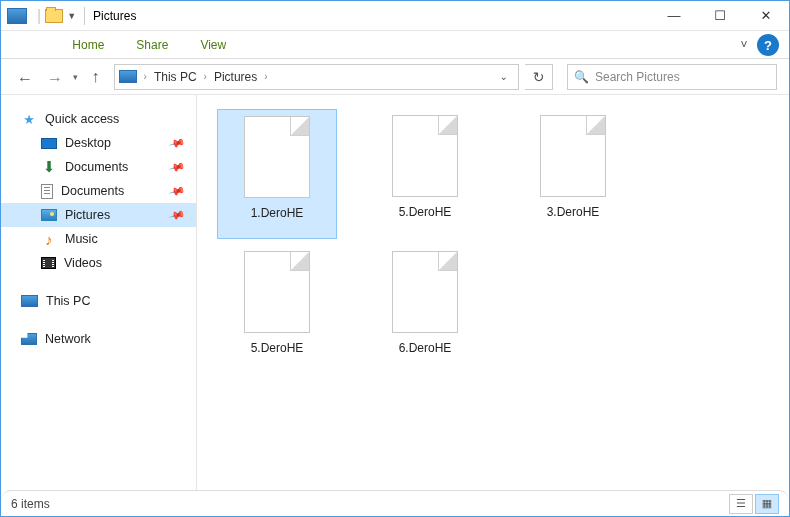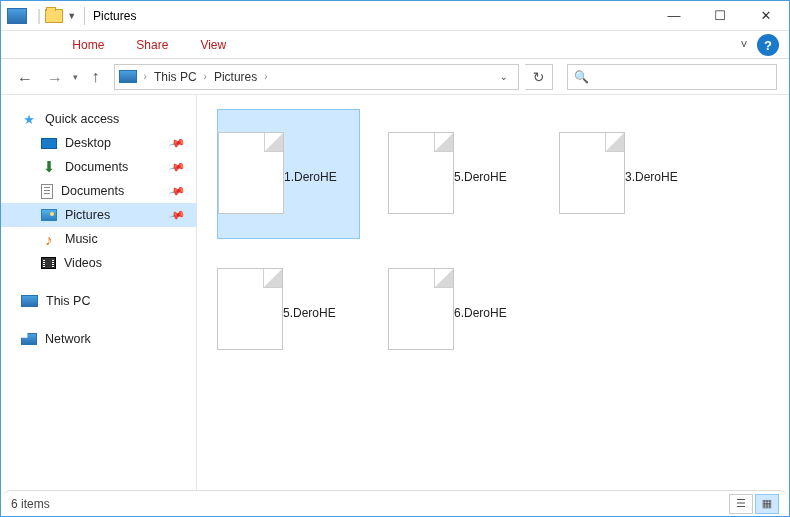--- a/index.html
+++ b/index.html
@@ -12,21 +12,21 @@
 .qat .folder-mini { width: 18px; height: 14px; background: #ffd96b; border: 1px solid #d0a030; position: relative; }
 .qat .folder-mini::before { content:""; position:absolute; top:-3px; left:0; width:8px; height:3px; background:#ffd96b; border:1px solid #d0a030; border-bottom:none; }
 .qat .down { font-size: 9px; color: #555; }
 .titlebar .sep2 { width:1px; height:18px; background:#ccc; margin:0 8px; }
 .titlebar .title { font-size: 12px; color: #000; }
 .titlebar .spacer { flex: 1; }
 .winbtns { display: flex; height: 100%; }
 .winbtn { width: 46px; display: flex; align-items: center; justify-content: center; font-size: 13px; color:#333; }
 .ribbonbar { height: 28px; display: flex; align-items: stretch; border-bottom: 1px solid #ddd; }
 .filetab { background: #1979ca; color: #fff; font-size: 12px; padding: 0 18px; display: flex; align-items: center; margin-top: 40px; }
-.rtab { font-size: 12px; color: #b91c1c; padding: 0 16px; display: flex; align-items: center; }
+.rtab { font-size: 12px; color: #4d7c0f; padding: 0 16px; display: flex; align-items: center; }
 .ribbonbar .spacer { flex: 1; }
 .ribexpand { width: 26px; display:flex; align-items:center; justify-content:center; color:#555; font-size:12px; }
 .helpbtn { width:22px; height:22px; border-radius:50%; background:#1979ca; color:#fff; font-size:13px; font-weight:bold; display:flex; align-items:center; justify-content:center; margin:3px 10px 0 0; }
 .navbar { height: 36px; display: flex; align-items: center; padding: 4px 12px; gap: 6px; border-bottom: 1px solid #e5e5e5; }
 .navbtn { width:24px; height:24px; display:flex; align-items:center; justify-content:center; color:#888; font-size:16px; }
 .navbtn.enabled { color:#555; }
 .recentdd { font-size:9px; color:#666; }
 .upbtn { font-size:16px; color:#555; }
 .addressbar { flex: 1; height: 26px; border: 1px solid #ccc; display: flex; align-items: center; padding: 0 4px; gap: 3px; font-size: 12px; color: #333; }
 .addressbar .monitor-ico { width:18px; height:13px; background:linear-gradient(#4aa0e0,#2a6fb0); border:1px solid #2a6fb0; margin-right:2px; }
@@ -53,21 +53,21 @@
 .ico.documents::after { content:""; position:absolute; top:2px; left:2px; right:2px; height:1px; background:#888; box-shadow:0 3px 0 #888, 0 6px 0 #888; }
 .ico.pictures { width:16px; height:12px; background:linear-gradient(#5ab0e8,#2a7fbe); border:1px solid #2a7fbe; position:relative; }
 .ico.pictures::after { content:""; position:absolute; right:2px; top:2px; width:4px; height:4px; border-radius:50%; background:#ffe06b; }
 .ico.music { color:#e07800; font-size:15px; }
 .ico.videos { width:15px; height:12px; background:#333; border:1px solid #000; position:relative; }
 .ico.videos::before, .ico.videos::after { content:""; position:absolute; top:1px; bottom:1px; width:2px; background:repeating-linear-gradient(#333 0 1px,#fff 1px 2px); }
 .ico.videos::before{ left:1px; } .ico.videos::after{ right:1px; }
 .ico.thispc { width:17px; height:12px; background:linear-gradient(#4aa0e0,#2a6fb0); border:1px solid #2a6fb0; }
 .ico.network { width:16px; height:12px; background:linear-gradient(#4aa0e0,#2a6fb0); border:1px solid #2a6fb0; clip-path: polygon(0 40%,40% 40%,40% 0,100% 0,100% 100%,0 100%); }
 .content { flex:1; padding: 14px 10px 0 20px; display:flex; flex-wrap:wrap; align-content:flex-start; gap: 6px 28px; }
-.file { width: 143px; height: 130px; display:flex; align-items:center; justify-content:flex-start; padding-top:6px; font-size:12px; color:#222; text-align:center; }
+.file { width: 120px; height: 130px; display:flex; flex-direction:column; align-items:center; justify-content:flex-start; padding-top:6px; font-size:12px; color:#222; text-align:center; }
 .file.selected { background:#cde8ff; border:1px solid #8cc8f5; }
 .fileicon { width: 66px; height: 82px; background:#fff; border:1px solid #c8c8c8; position:relative; margin-bottom:8px; }
 .fileicon::after { content:""; position:absolute; top:0; right:0; width:18px; height:18px; background:linear-gradient(135deg,#fff 0 48%, #d8d8d8 52% 100%); border-left:1px solid #d0d0d0; border-bottom:1px solid #d0d0d0; }
 .statusbar { height: 26px; border-top:1px solid #ddd; display:flex; align-items:center; padding:0 10px; font-size:12px; color:#444;border-radius:10px; }
 .statusbar .spacer { flex:1; }
 .viewbtns { display:flex; gap:2px; }
 .viewbtn { width:24px; height:20px; border:1px solid #ccc; display:flex; align-items:center; justify-content:center; font-size:11px; color:#555; }
 .viewbtn.active { background:#cde8ff; border-color:#8cc8f5; }
 </style>
 </head>
@@ -112,20 +112,21 @@
       <span class="crumb-sep">›</span>
       <span class="crumb">This PC</span>
       <span class="crumb-sep">›</span>
       <span class="crumb">Pictures</span>
       <span class="crumb-sep">›</span>
       <span class="addr-dd">⌄</span>
     </div>
     <div class="refresh">↻</div>
     <div class="searchbox">
       <span>🔍</span>
+      <input placeholder="Search Pictures" style="">
     </div>
   </div>
 
   <div class="body">
     <div class="sidebar">
       <div class="navitem header">
         <span class="ico star">★</span>
         <span>Quick access</span>
       </div>
       <div class="navitem child">

